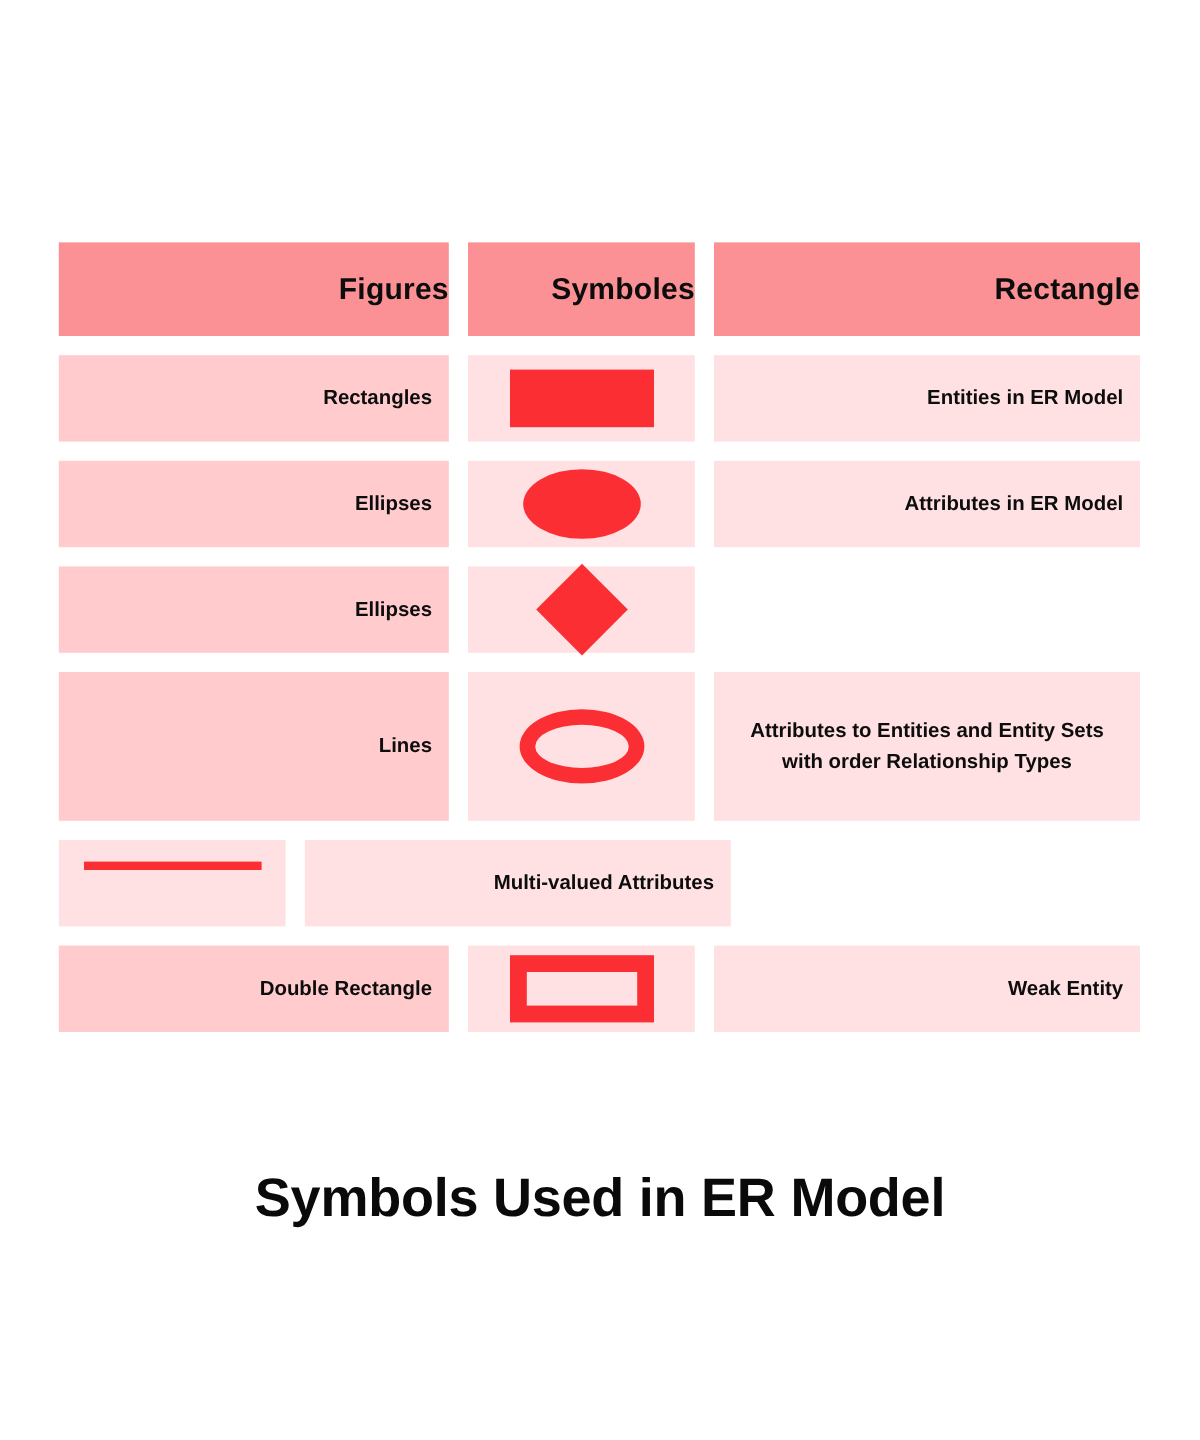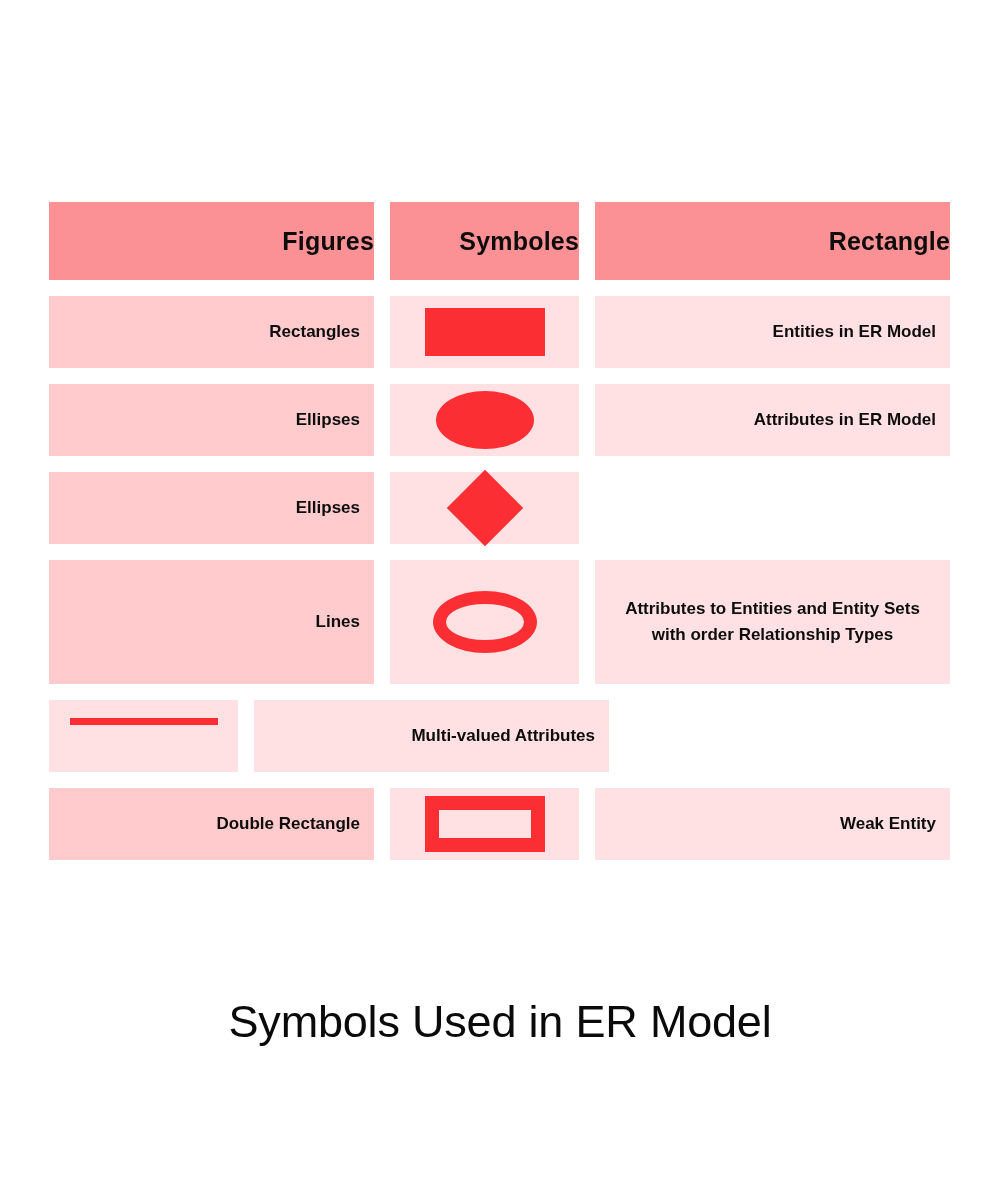--- a/index.html
+++ b/index.html
@@ -134,25 +134,25 @@
     height: 56px;
     border: 14px solid #fb2f33;
     box-sizing: border-box;
     background: transparent;
   }
 
   
   .page-title {
     position: absolute;
     left: 0;
-    top: 996px;
+    top: 972px;
     width: 1000px;
     text-align: center;
     font-size: 45px;
-    font-weight: normal;
+    font-weight: bold;
     color: #0a0a0a;
     letter-spacing: -0.2px;
   }
 </style>
 </head>
 <body>
 
 <div class="page">
 
   <div class="table">

